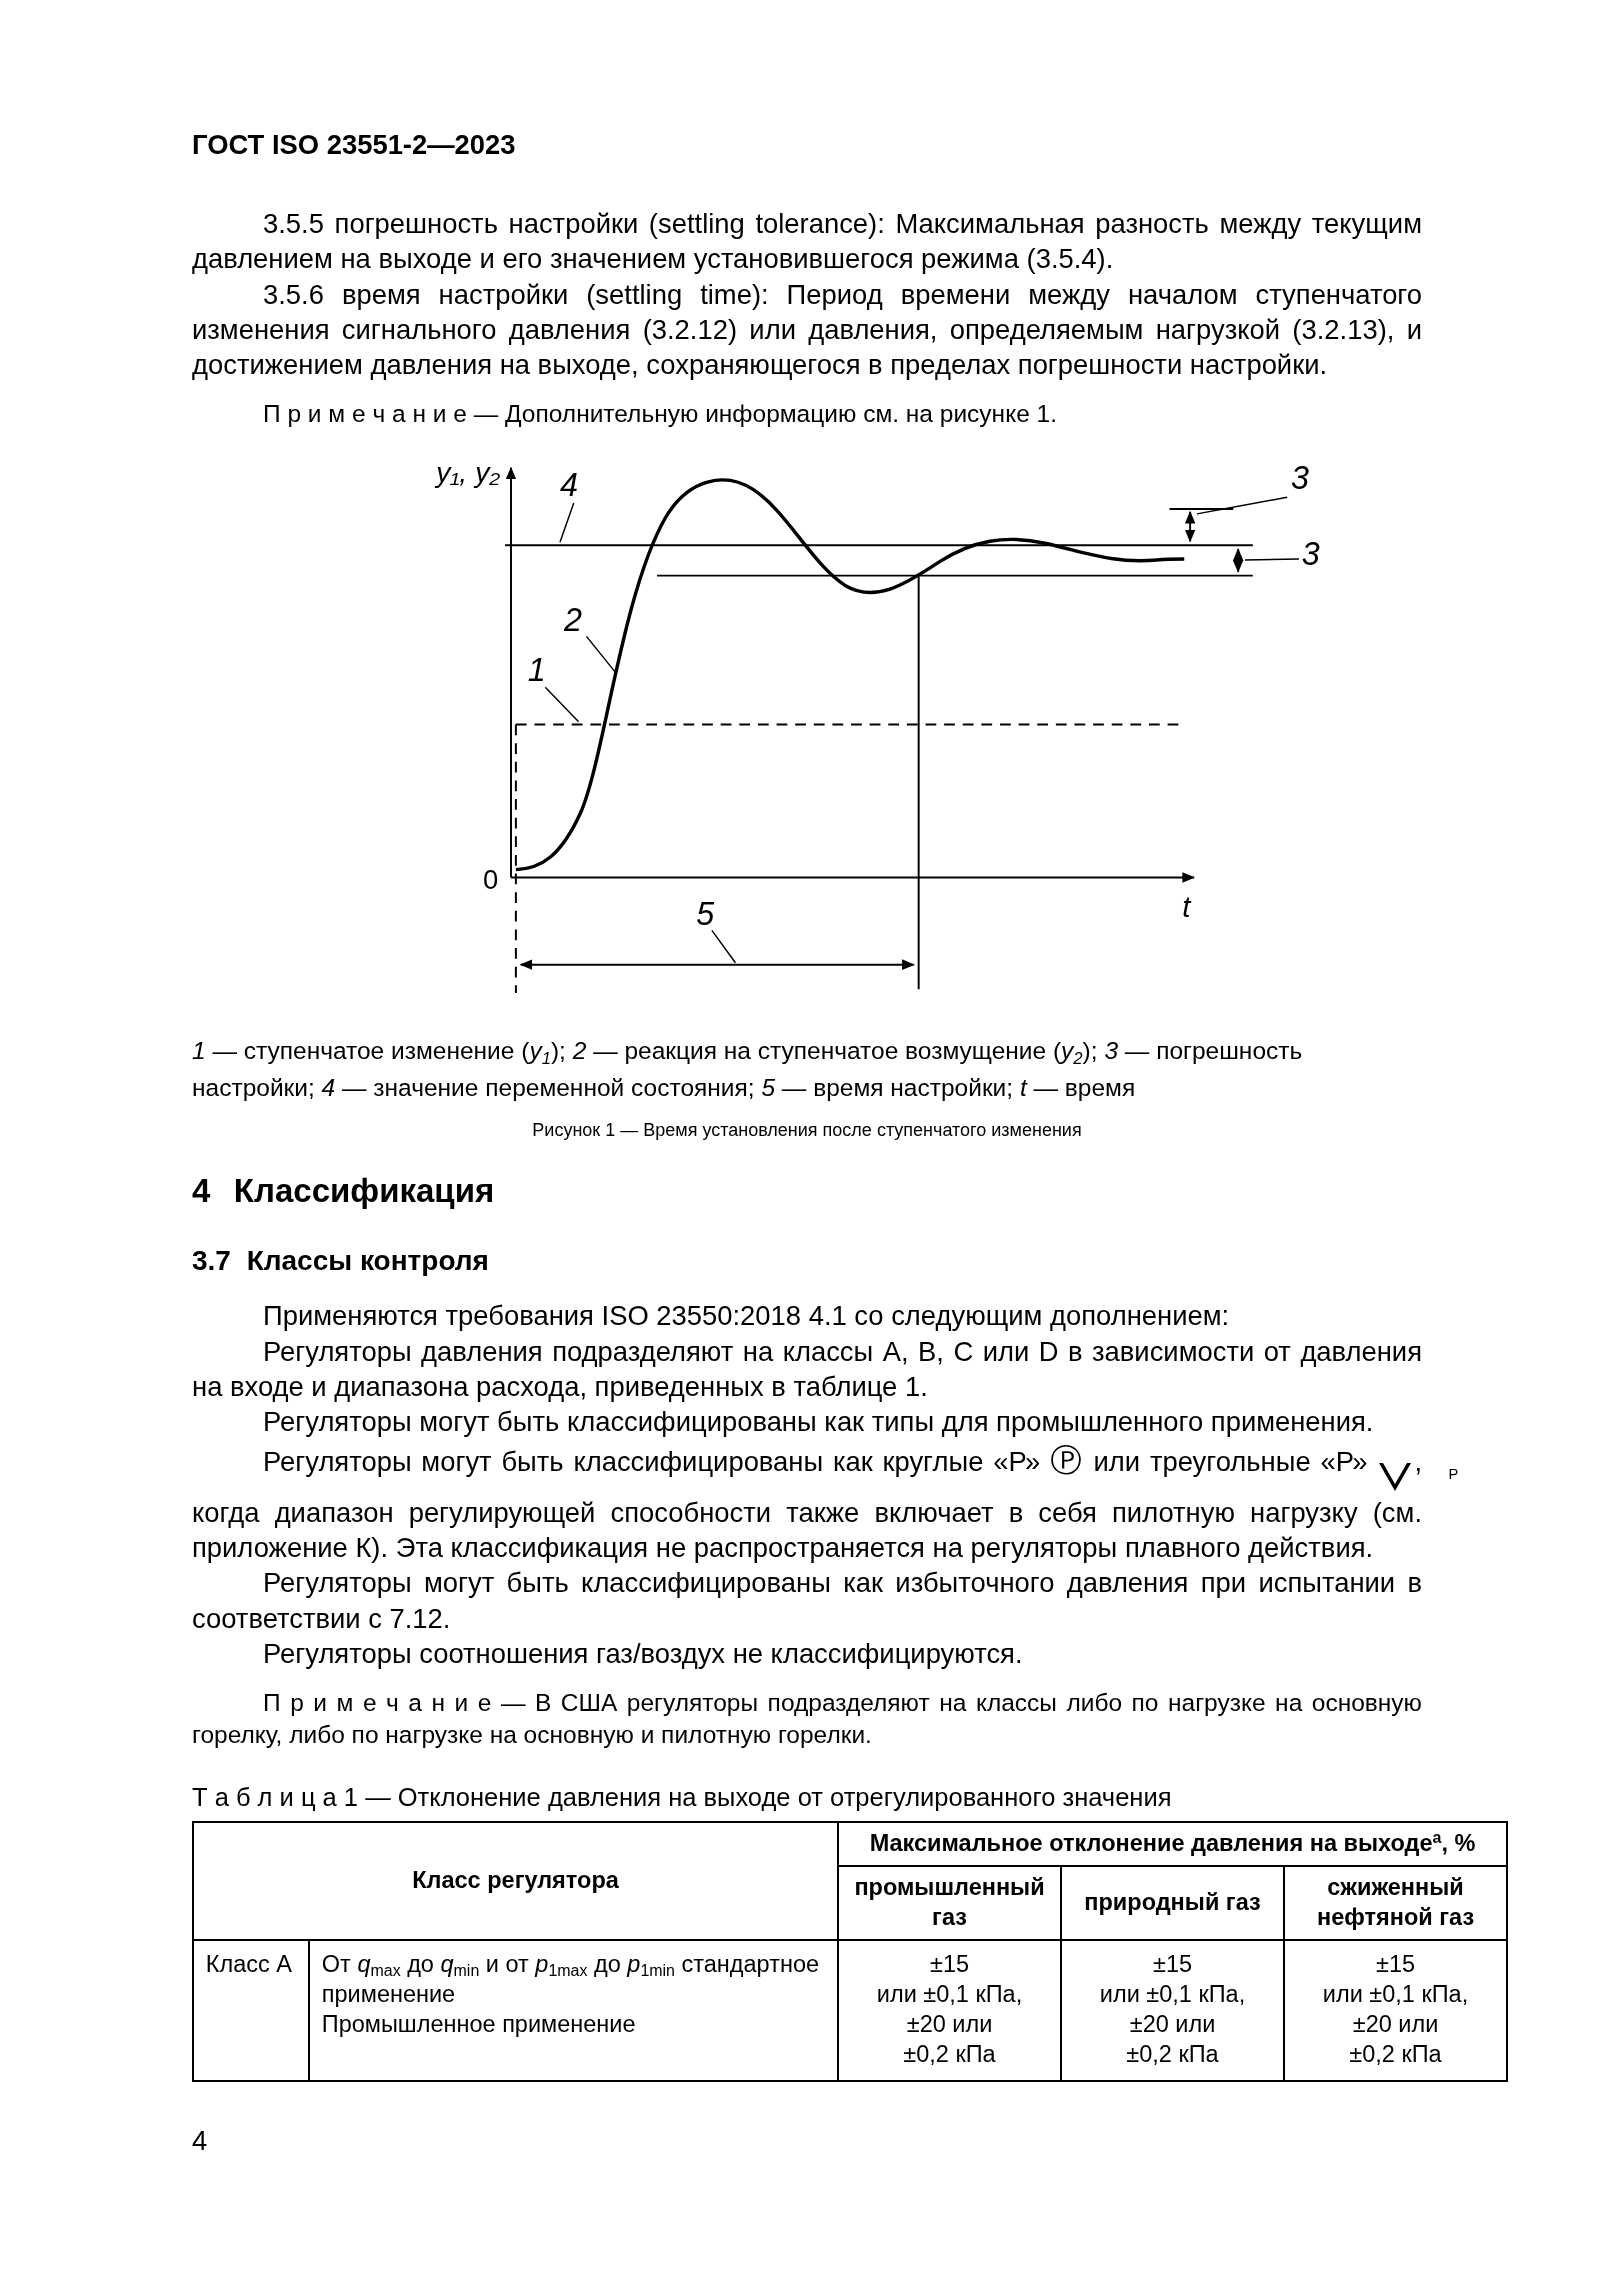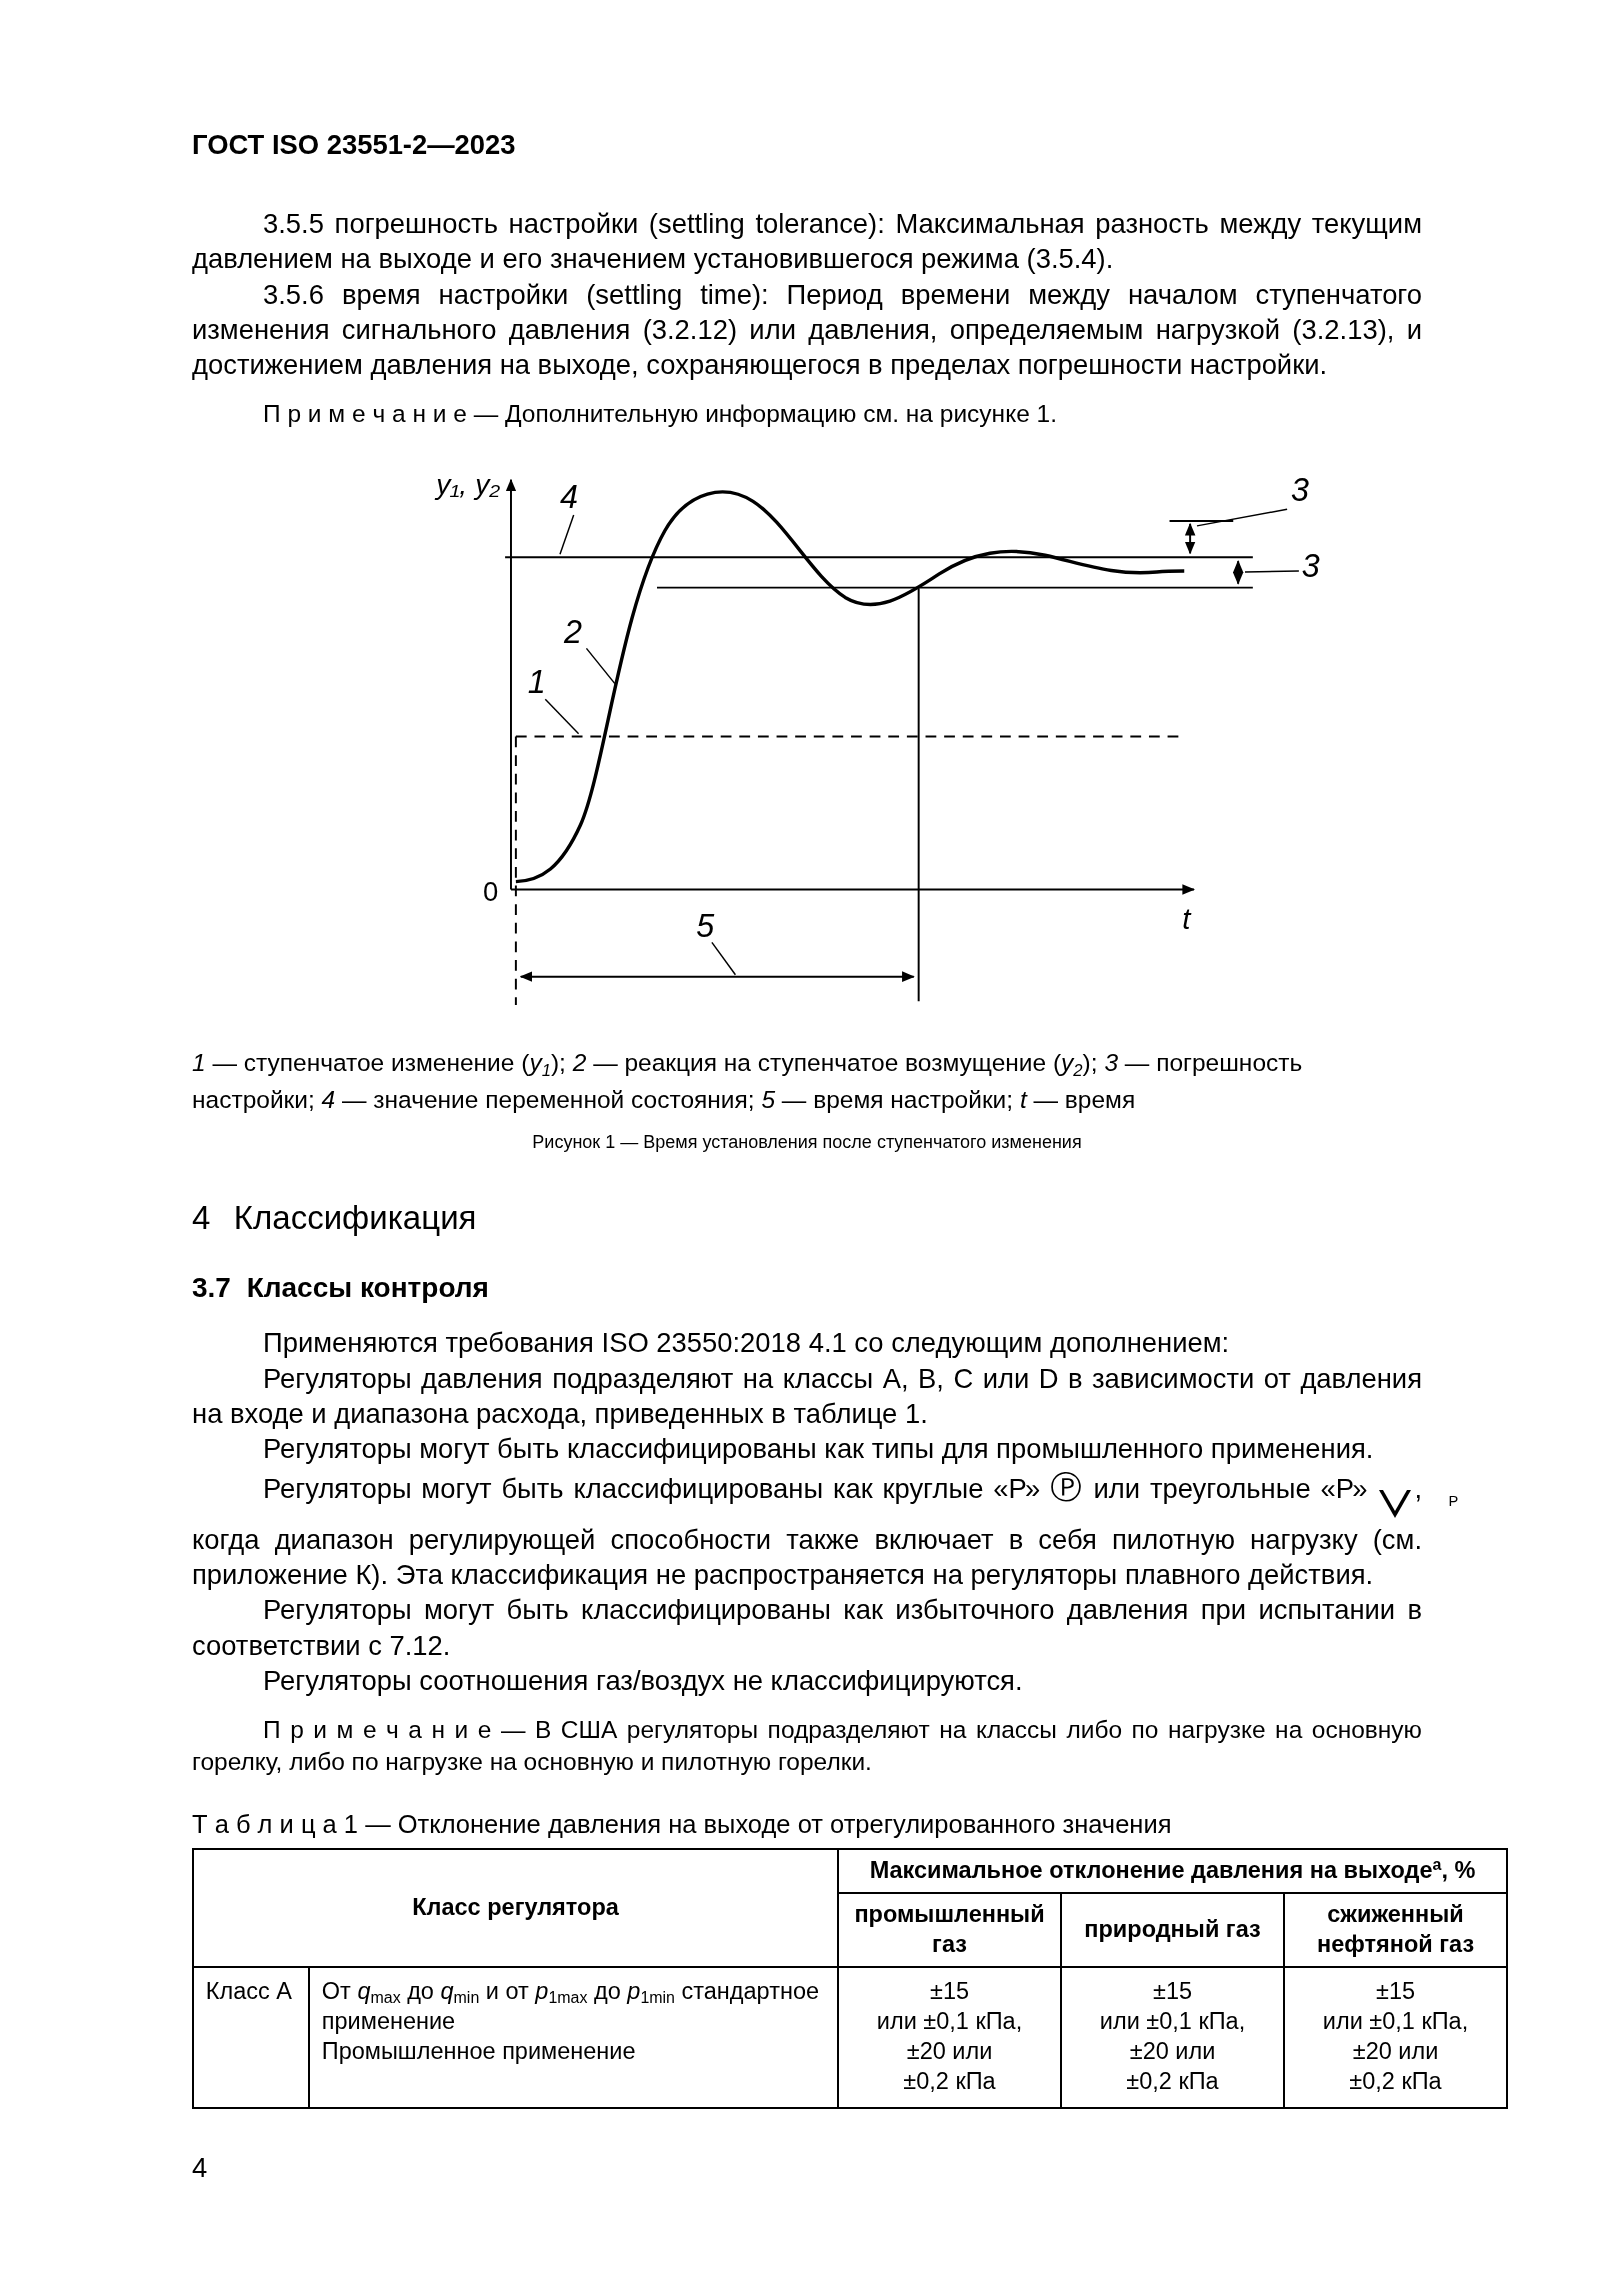--- a/index.html
+++ b/index.html
@@ -5,24 +5,24 @@
   *{margin:0;padding:0;box-sizing:border-box}
   html,body{background:#ffffff}
   body{
     width:1621px;min-height:2293px;color:#000;
     font-family:"Liberation Sans","DejaVu Sans",sans-serif;font-size:27.4px;
   }
   .page{width:1538px;height:2293px;padding:129px 116px 0 192px;position:relative;overflow:hidden;background:#fff}
   .doc-header{font-weight:bold;font-size:27.4px;margin-bottom:45px}
   .body-p{text-align:justify;text-indent:71px;line-height:1.29}
   .note{font-size:24.5px;line-height:1.32;text-indent:71px;margin-top:15.7px;text-align:justify}
-  .figure-wrap{margin-top:29px;margin-left:220px}
+  .figure-wrap{margin-top:17px;margin-left:220px}
   .fig-caption{font-size:24.5px;line-height:1.48;margin-top:17.6px}
   .fig-title{font-size:18px;text-align:center;margin-top:14px}
-  .h-sec{font-size:33px;font-weight:normal;margin-top:46px}
+  .h-sec{font-size:33px;font-weight:bold;margin-top:31px}
   .h-sec .h-title{margin-left:23.5px}
   .h-sub{font-size:28px;font-weight:bold;margin-top:35px}
   .h-sub .h-title{margin-left:15.7px}
   .paras{margin-top:21.6px}
   .tbl-caption{font-size:25.5px;margin-top:31px}
   table.t1{width:100%;border-collapse:collapse;margin-top:9.8px;font-size:23.5px;line-height:1.27;table-layout:fixed}
   .t1 th,.t1 td{border:2px solid #000}
   .t1 th{font-weight:bold;text-align:center;vertical-align:middle;padding:5.9px 9.8px}
   .t1 td{vertical-align:top;padding:9.8px 11.8px}
   .td-val{text-align:center;white-space:pre-line}

